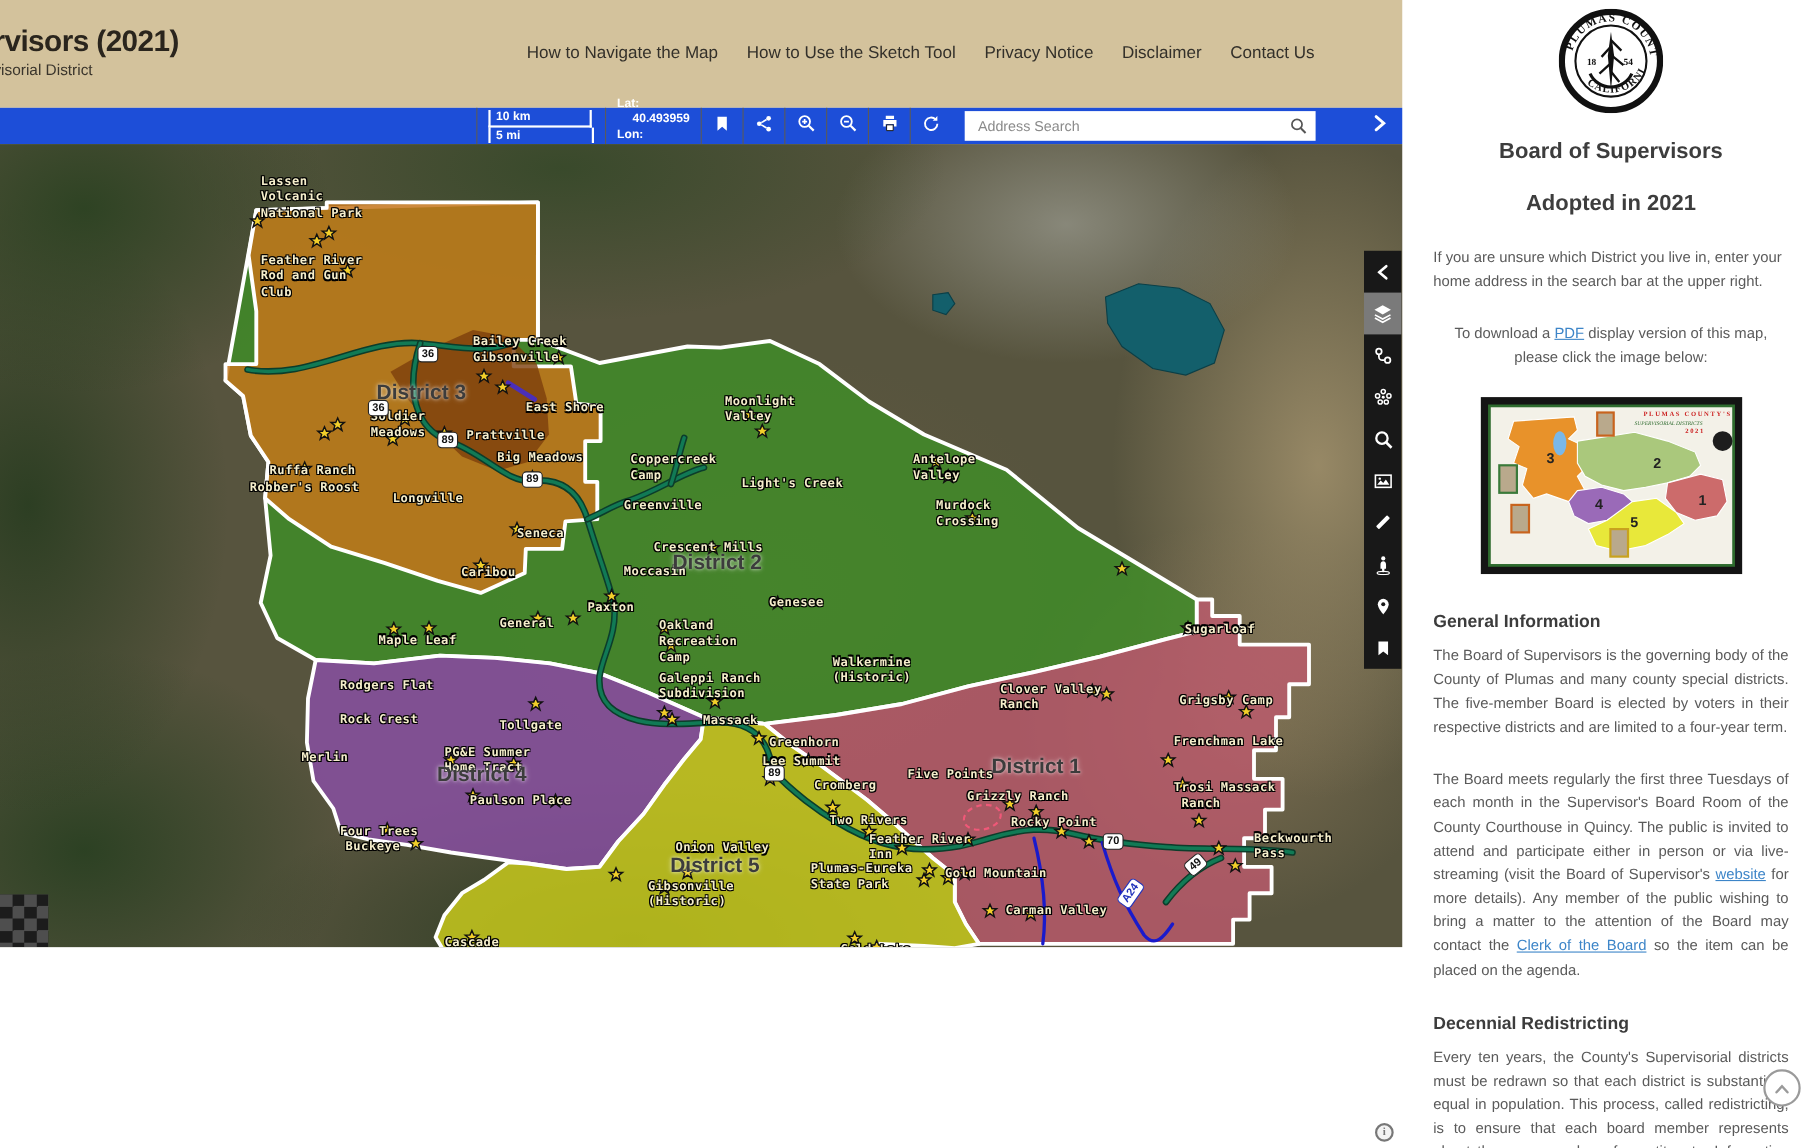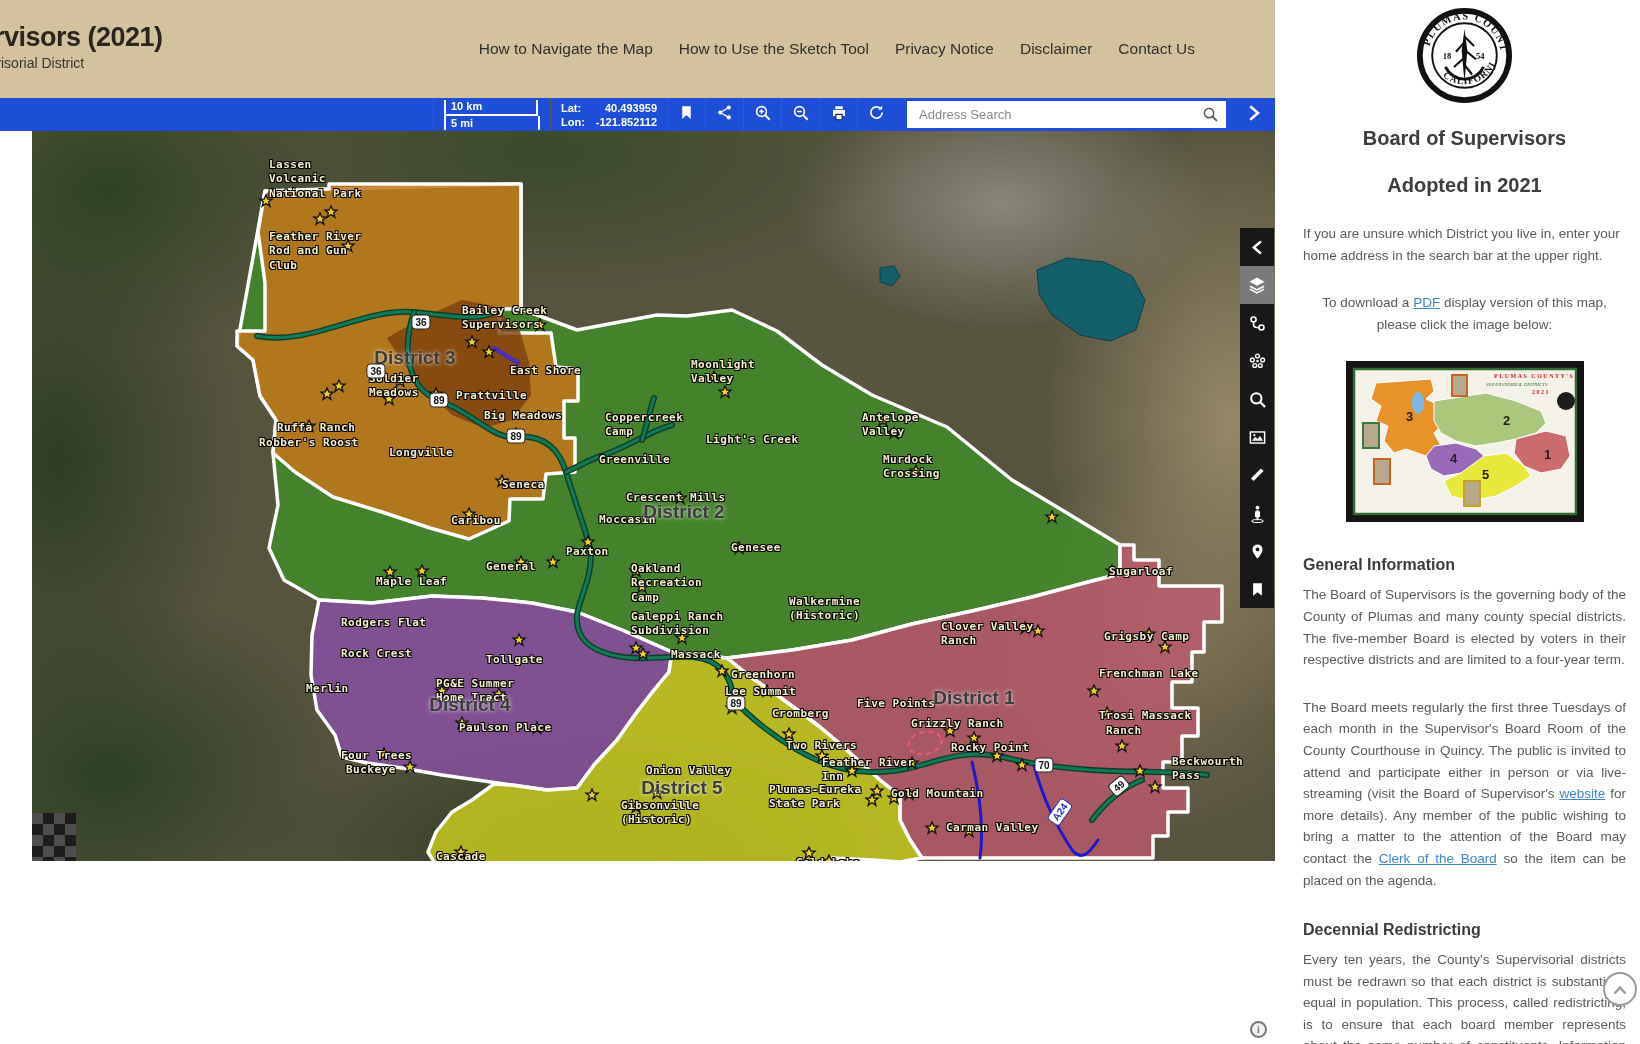--- a/index.html
+++ b/index.html
@@ -16,21 +16,21 @@
 
   
   #map-toolbar { position:absolute; left:0; top:98px; width:1275px; height:33px; background:#1d4ed8; display:flex; align-items:center; }
   .tb-spacer { width:433px; height:100%; }
   .tb-group { height:100%; display:flex; align-items:center; padding:0 10px; border-left:1px solid #5a5a5a; }
   .tb-btn { width:38px; justify-content:center; cursor:pointer; }
   .scale { display:flex; flex-direction:column; color:#fff; font-size:11px; font-weight:bold; line-height:13px; }
   .scale-km { width:94px; border:2px solid #fff; border-top:none; padding:0 5px 1px; }
   .scale-mi { width:96px; border-left:2px solid #fff; border-right:2px solid #fff; padding:1px 5px 0; }
   .latlon { color:#fff; font-size:11px; font-weight:bold; line-height:14px; }
-  .latlon .row { display:flex; }
+  .latlon .row { display:flex;flex-direction:column; }
   .latlon .ll-label { width:30px; }
   .latlon .ll-val { width:66px; text-align:right; }
   .search-wrap { position:relative; margin-left:12px; }
   #address-search { width:319px; height:27px; border:none; background:#fff; font-size:13px; color:#444; padding:0 30px 0 12px; outline:none; }
   #address-search::placeholder { color:#8a8a8a; }
   .search-icon-in { position:absolute; right:7px; top:5px; }
   #panel-toggle { position:absolute; right:4px; top:0; width:34px; height:33px; display:flex; align-items:center; justify-content:center; cursor:pointer; }
 
   
   #map { position:absolute; left:0; top:131px; width:1275px; height:730px; overflow:hidden;
@@ -38,21 +38,20 @@
     background-image:
       radial-gradient(ellipse 320px 240px at 6% 8%,   rgba(44,66,34,.95), rgba(44,66,34,0) 70%),
       radial-gradient(ellipse 260px 400px at 2% 45%,  rgba(40,60,32,.9),  rgba(40,60,32,0) 70%),
       radial-gradient(ellipse 500px 200px at 40% 3%,  rgba(52,72,40,.85), rgba(52,72,40,0) 70%),
       radial-gradient(ellipse 300px 180px at 76% 10%, rgba(148,148,136,.8), rgba(148,148,136,0) 70%),
       radial-gradient(ellipse 260px 420px at 94% 40%, rgba(158,142,106,.9), rgba(158,142,106,0) 72%),
       radial-gradient(ellipse 280px 260px at 88% 72%, rgba(130,114,84,.8), rgba(130,114,84,0) 70%),
       radial-gradient(ellipse 340px 260px at 6% 88%,  rgba(42,64,34,.95), rgba(42,64,34,0) 70%),
       radial-gradient(ellipse 500px 200px at 45% 99%, rgba(38,56,30,.9),  rgba(38,56,30,0) 72%),
       radial-gradient(ellipse 400px 300px at 55% 55%, rgba(108,94,64,.55), rgba(108,94,64,0) 70%);
-    margin-left: 32px;
   }
   #map-svg { position:absolute; left:0; top:0; }
   #label-layer { position:absolute; left:0; top:0; width:100%; height:100%; pointer-events:none; }
   .map-label { position:absolute; font:bold 11px "DejaVu Sans Mono",monospace; letter-spacing:0.5px;
     color:#f5eecb; line-height:1.3; white-space:pre;
     text-shadow:-1px -1px 0 #000, 1px -1px 0 #000, -1px 1px 0 #000, 1px 1px 0 #000, 0 1px 0 #000, 0 -1px 0 #000; }
   .district-label { position:absolute; transform:translate(-50%,-50%); font:bold 19px "Liberation Sans",sans-serif;
     color:#3c3c3c; white-space:nowrap; text-shadow:0 0 3px rgba(255,255,255,.65), 0 0 6px rgba(255,255,255,.4); }
   .shield { position:absolute; transform:translate(-50%,-50%); background:#fff; border:1.5px solid #222;
     border-radius:4px; padding:0 3px; font:bold 10px "Liberation Sans",sans-serif; color:#111; line-height:13px; }
@@ -292,21 +291,21 @@
         <path d="M0,-6 L1.8,-1.9 6,-1.9 2.6,0.9 3.9,5.3 0,2.5 -3.9,5.3 -2.6,0.9 -6,-1.9 -1.8,-1.9 Z" fill="#f2cf2a" stroke="#111" stroke-width="1.3" transform="translate(840 800)"></path>
       </svg>
     <div id="label-layer">
         <div class="map-label" style="left: 237px; top: 27px;">Lassen
 Volcanic
 National Park</div>
         <div class="map-label" style="left: 237px; top: 99px;">Feather River
 Rod and Gun
 Club</div>
         <div class="map-label" style="left: 430px; top: 173px;">Bailey Creek
-Supervisors</div>
+Gibsonville</div>
         <div class="map-label" style="left: 478px; top: 233px;">East Shore</div>
         <div class="map-label" style="left: 337px; top: 241px;">Soldier
 Meadows</div>
         <div class="map-label" style="left: 424px; top: 258px;">Prattville</div>
         <div class="map-label" style="left: 452px; top: 278px;">Big Meadows</div>
         <div class="map-label" style="left: 245px; top: 290px;">Ruffa Ranch</div>
         <div class="map-label" style="left: 227px; top: 305px;">Robber's Roost</div>
         <div class="map-label" style="left: 357px; top: 315px;">Longville</div>
         <div class="map-label" style="left: 470px; top: 347px;">Seneca</div>
         <div class="map-label" style="left: 419px; top: 383px;">Caribou</div>

